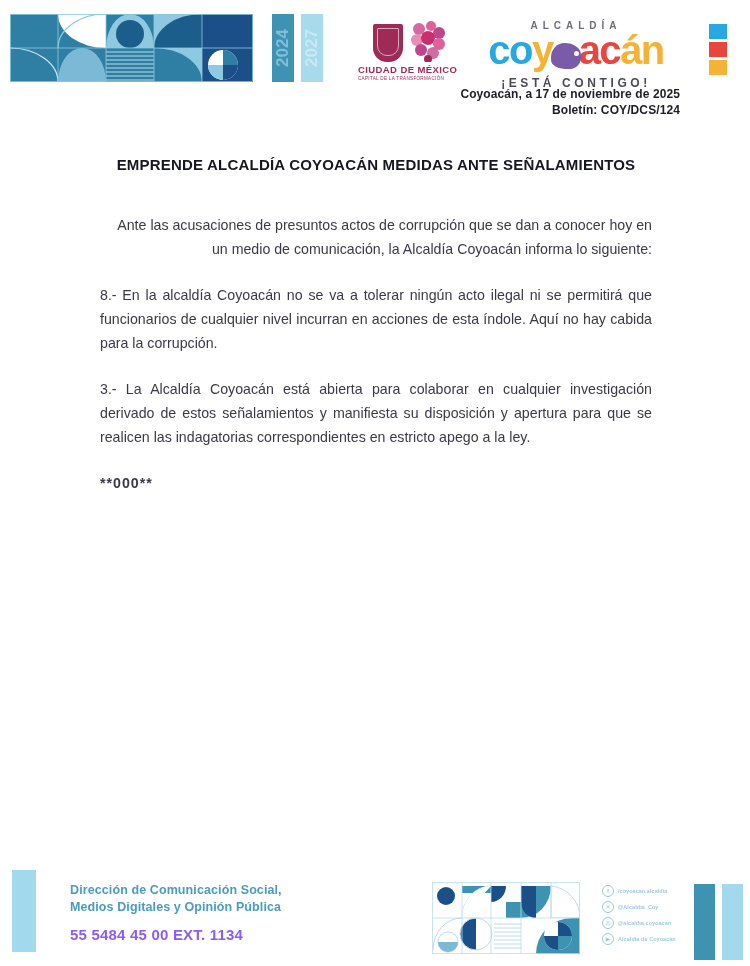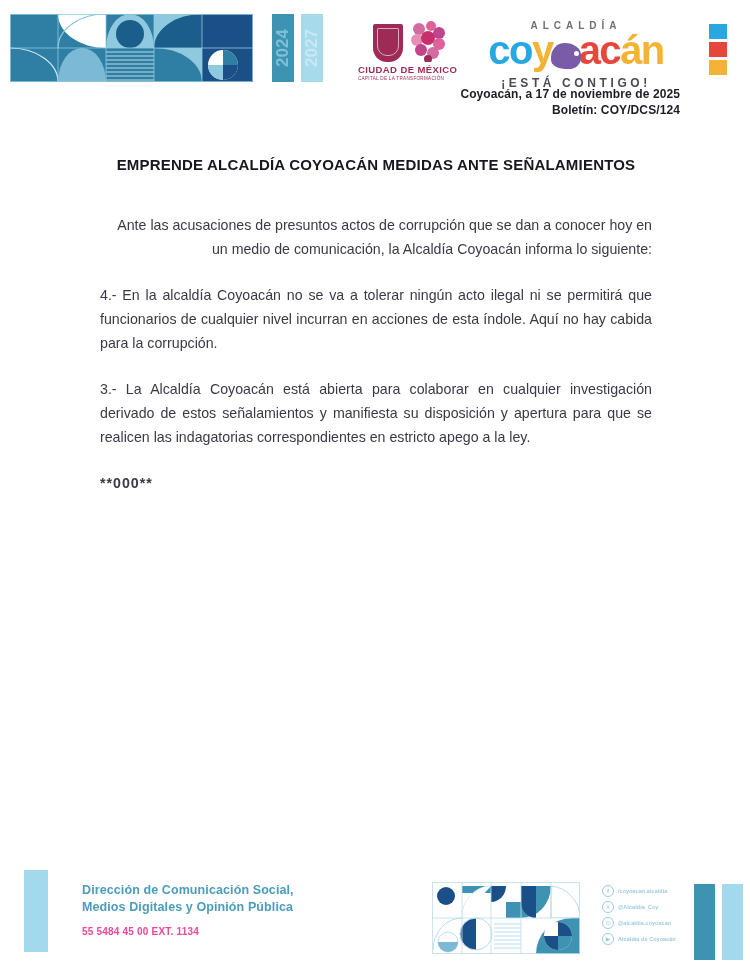--- a/index.html
+++ b/index.html
@@ -202,21 +202,21 @@
     text-align: center;
     font-size: 14.5px;
     font-weight: bold;
     color: #3a3a46;
     letter-spacing: 1px;
   }
 
   
   .footer {
     position: absolute;
-    left: 16px; bottom: 0;
+    left: 4px; bottom: 0;
     width: 628px;
     height: 110px;
   }
   .foot-bar-left {
     position: absolute;
     left: 8px; top: 14px;
     width: 24px; height: 82px;
     background: #a3d9ec;
   }
   .foot-text {
@@ -225,23 +225,23 @@
   }
   .foot-dept {
     font-size: 12.5px;
     font-weight: bold;
     color: #4b9cbd;
     line-height: 17px;
     letter-spacing: .1px;
   }
   .foot-phone {
     margin-top: 10px;
-    font-size: 10px;
-    font-weight: bold;
-    color: #ec4899;
+    font-size: 15px;
+    font-weight: bold;
+    color: #8b5cf6;
     letter-spacing: .2px;
   }
   .foot-geo {
     position: absolute;
     left: 432px; top: 882px;
     width: 148px; height: 72px;
   }
 
   .socials {
     position: absolute;
@@ -384,21 +384,21 @@
   <div class="meta">
     <div>Coyoacán, a 17 de noviembre de 2025</div>
     <div>Boletín: COY/DCS/124</div>
   </div>
 </div>
 
 <h1 class="doc-title">EMPRENDE ALCALDÍA COYOACÁN MEDIDAS ANTE SEÑALAMIENTOS</h1>
 
 <div class="body-copy">
   <p class="first">Ante las acusaciones de presuntos actos de corrupción que se dan a conocer hoy en un medio de comunicación, la Alcaldía Coyoacán informa lo siguiente:</p>
-  <p>4.- En la alcaldía Coyoacán no se va a tolerar ningún acto ilegal ni se permitirá que funcionarios de cualquier nivel incurran en acciones de esta índole. Aquí no hay cabida para la corrupción.</p>
+  <p>8.- En la alcaldía Coyoacán no se va a tolerar ningún acto ilegal ni se permitirá que funcionarios de cualquier nivel incurran en acciones de esta índole. Aquí no hay cabida para la corrupción.</p>
   <p>3.- La Alcaldía Coyoacán está abierta para colaborar en cualquier investigación derivado de estos señalamientos y manifiesta su disposición y apertura para que se realicen las indagatorias correspondientes en estricto apego a la ley.</p>
   <p class="endmark">**000**</p>
 </div>
 
 <div class="footer">
   <div class="foot-bar-left"></div>
 
   <div class="foot-text">
     <div class="foot-dept">
       <div>Dirección de Comunicación Social,</div>

